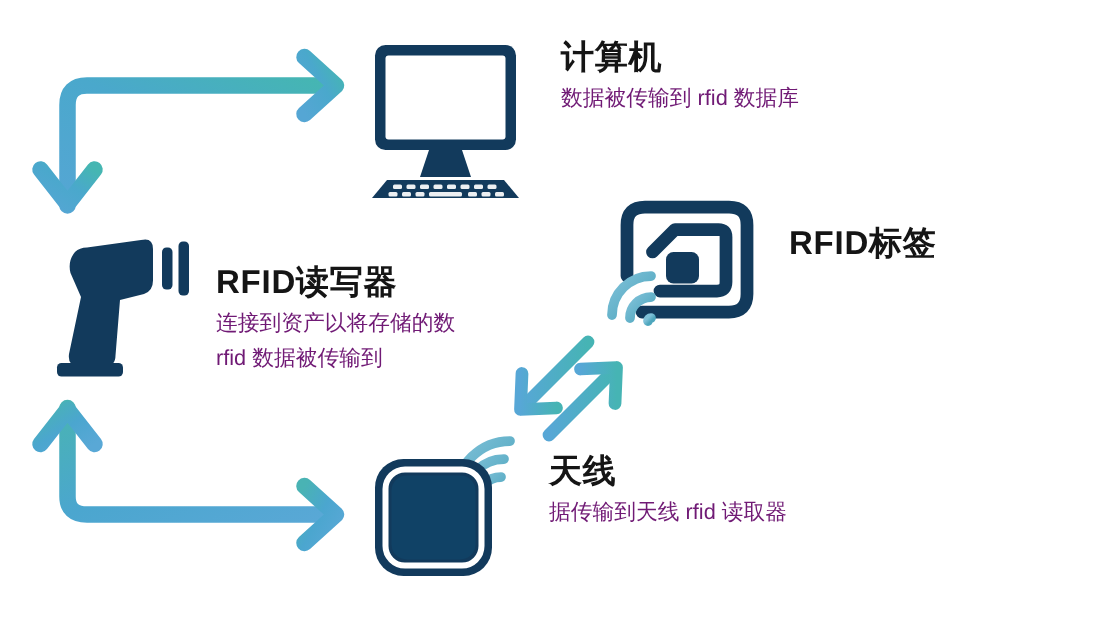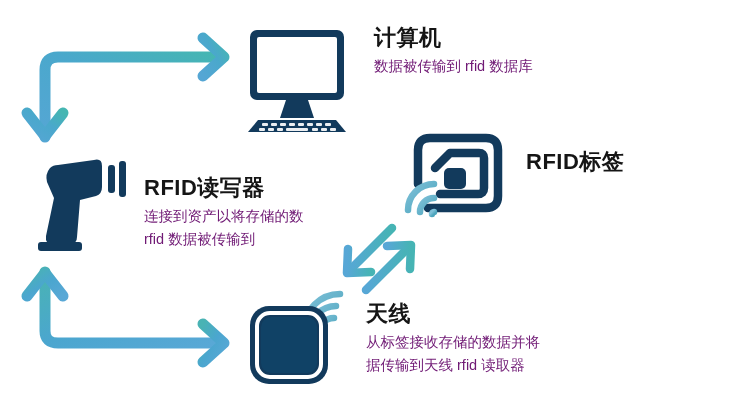--- a/index.html
+++ b/index.html
@@ -212,18 +212,17 @@
     <p class="label-title">RFID读写器</p>
     <p class="label-desc">
       <span>连接到资产以将存储的数</span>
       <span>rfid 数据被传输到</span>
     </p>
   </div>
 
   <div class="label-block" id="antenna-label">
     <p class="label-title">天线</p>
     <p class="label-desc">
-      <span>从标签接收存储的数据并将</span>
       <span>据传输到天线 rfid 读取器</span>
     </p>
   </div>
 
 </div>
 
 </body></html>

